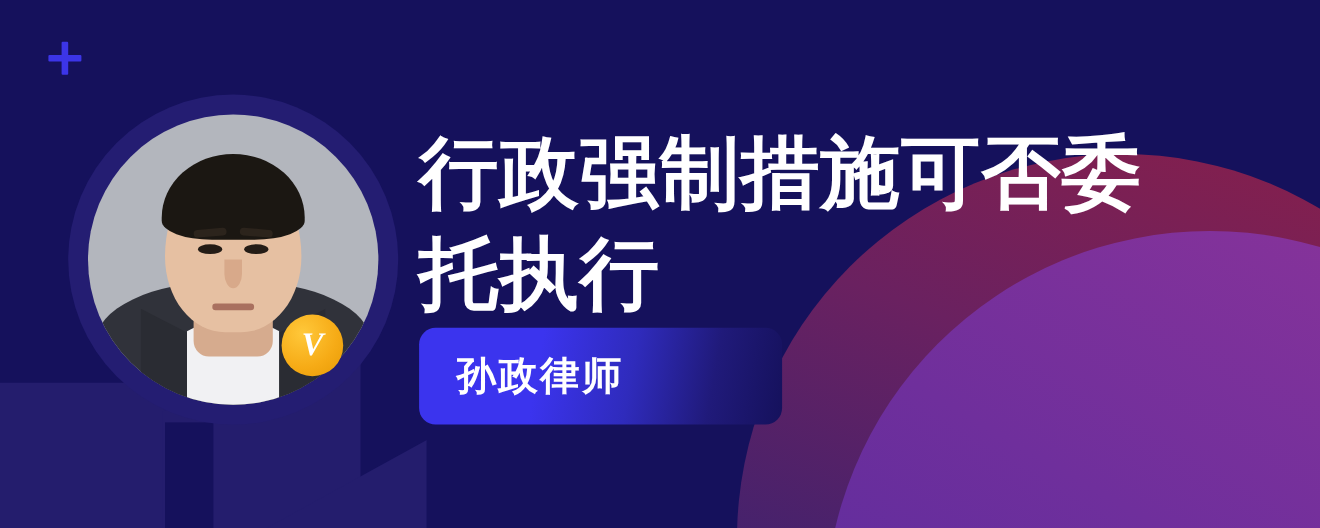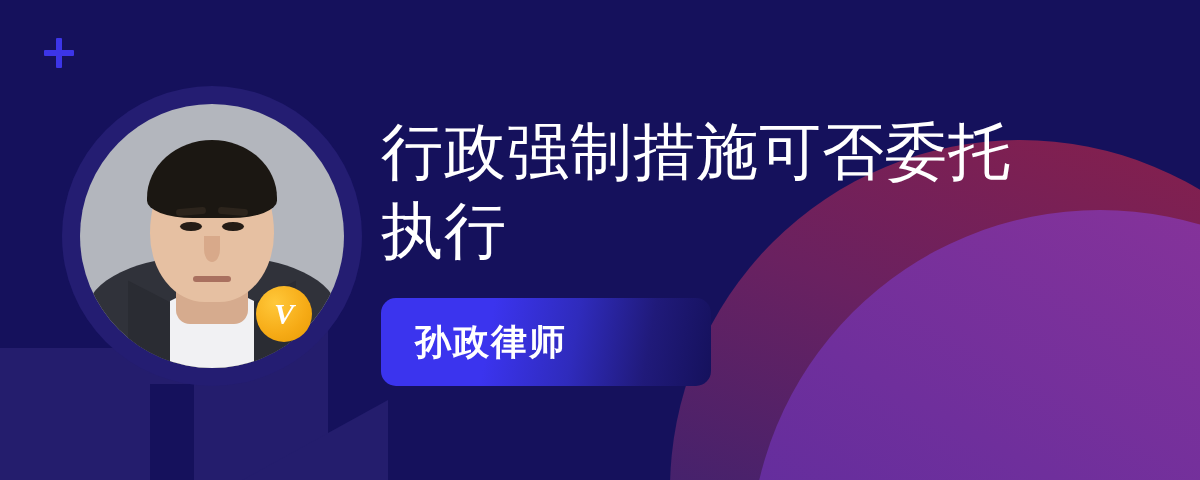--- a/index.html
+++ b/index.html
@@ -256,22 +256,22 @@
   
   .content {
     position: absolute;
     left: 381px;
     top: 112px;
     width: 760px;
   }
   .title {
     margin: 0;
     color: #ffffff;
-    font-size: 62px;
-    font-weight: normal;
+    font-size: 72px;
+    font-weight: bold;
     line-height: 1.28;
     letter-spacing: 1px;
     max-width: 690px;
     word-break: break-all;
   }
 
   .author-button {
     position: absolute;
     left: 381px;
     top: 298px;

